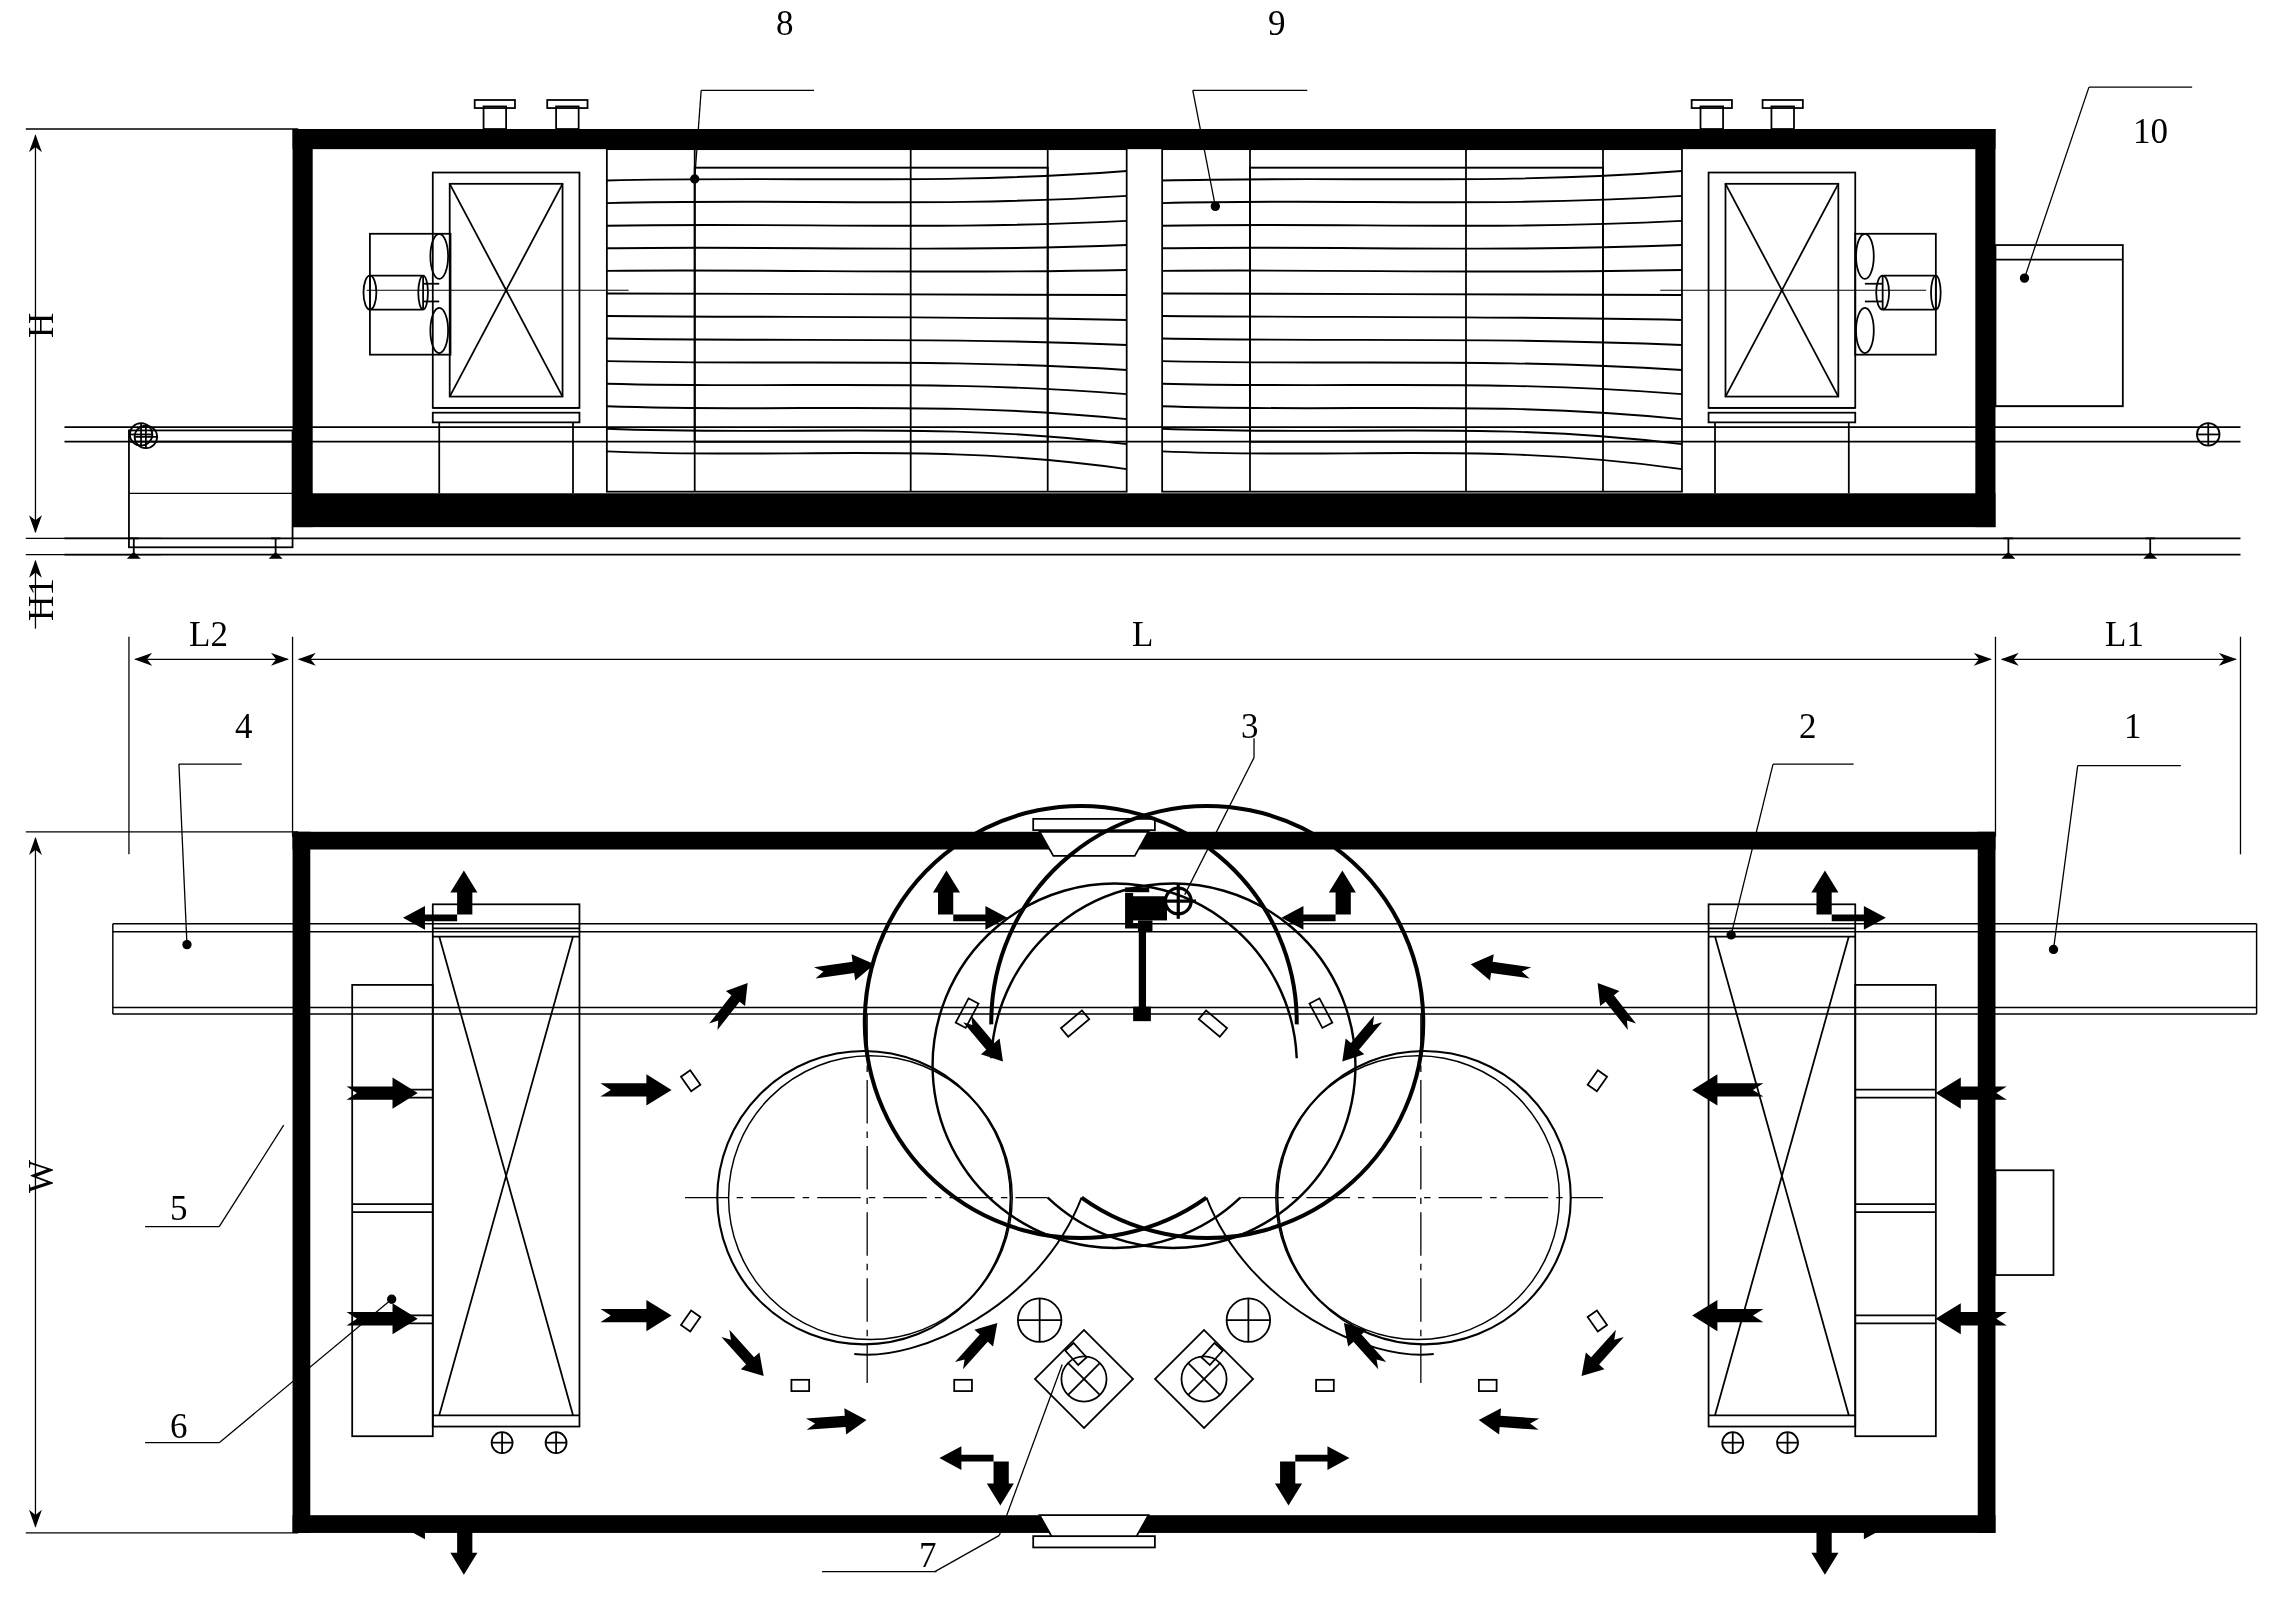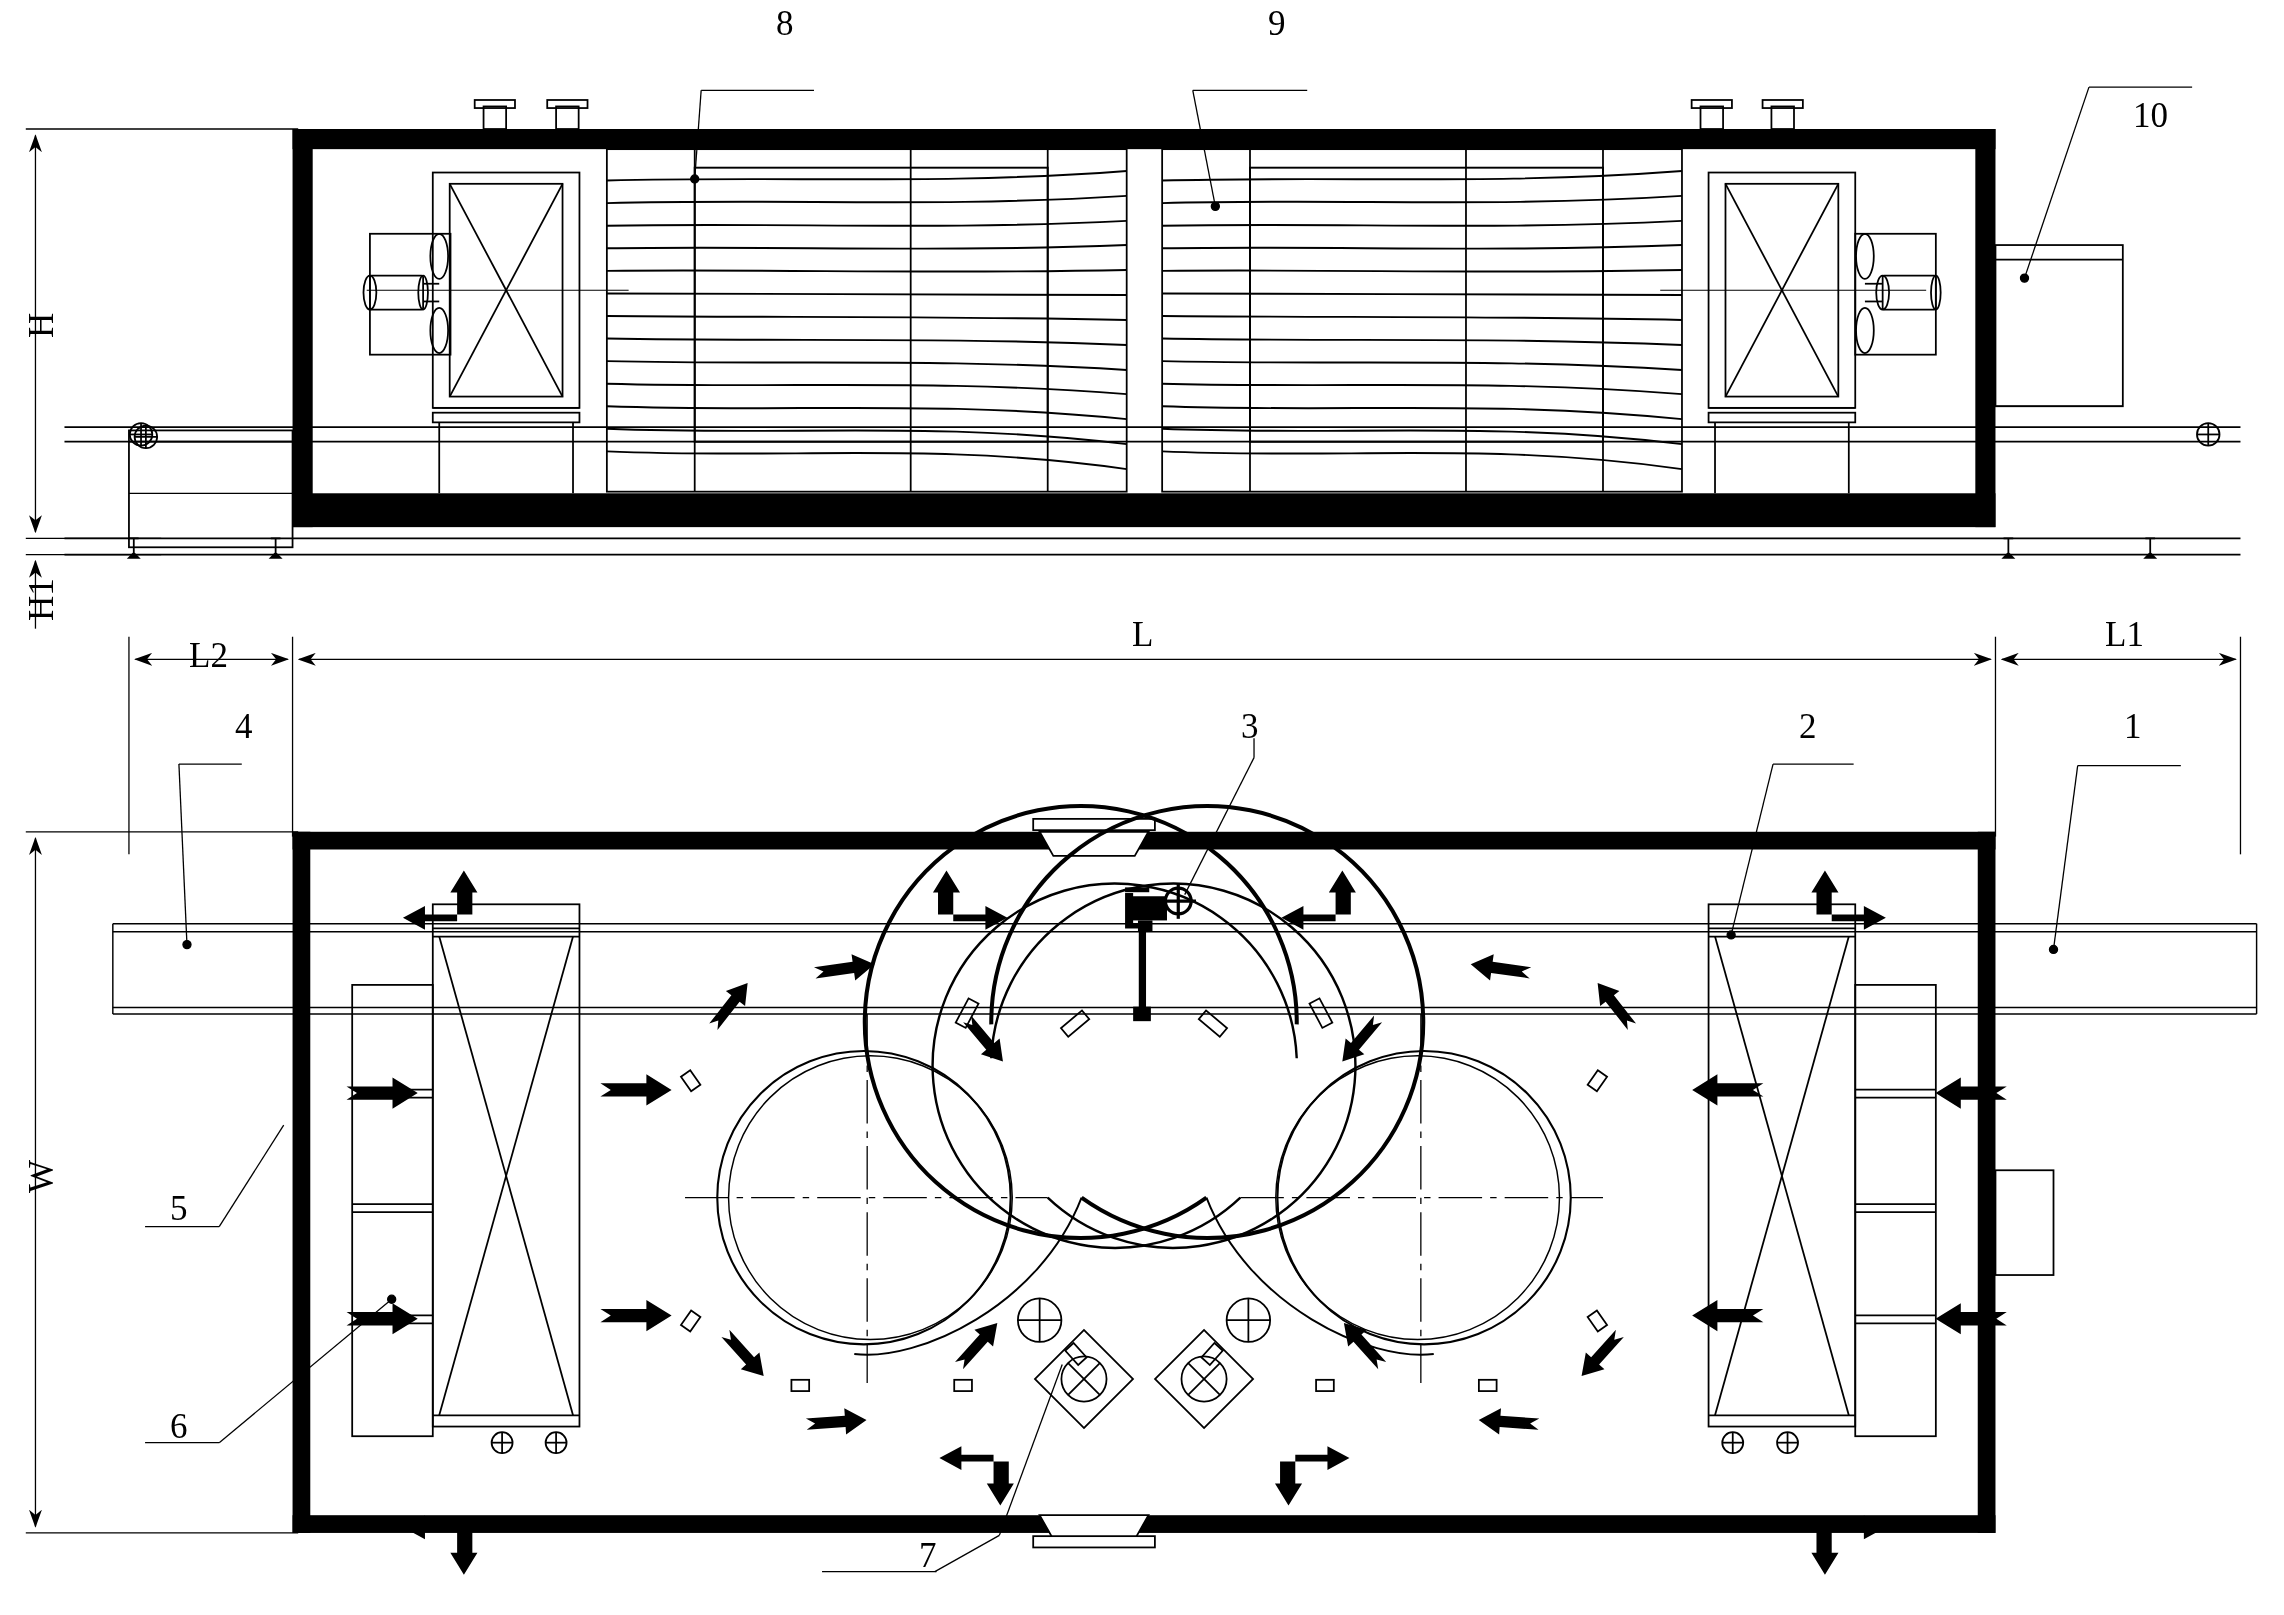--- a/index.html
+++ b/index.html
@@ -533,32 +533,32 @@
         <line x1="180" y1="1790" x2="272" y2="1790"></line>
         <line x1="272" y1="1790" x2="486" y2="1612"></line>
         <circle cx="486" cy="1612" r="5" fill="#000"></circle>
       </g>
 
     </g>
   </svg>
 
   <div class="lbl" style="left:776px;top:6.4px;">8</div>
   <div class="lbl" style="left:1268px;top:6.4px;">9</div>
-  <div class="lbl" style="left:2133px;top:98px;">10</div>
+  <div class="lbl" style="left:2133px;top:114px;">10</div>
 
   <div class="lbl" style="left:2124px;top:709px;">1</div>
   <div class="lbl" style="left:1799px;top:709px;">2</div>
   <div class="lbl" style="left:1241px;top:709px;">3</div>
   <div class="lbl" style="left:235px;top:709px;">4</div>
   <div class="lbl" style="left:170px;top:1191px;">5</div>
   <div class="lbl" style="left:170px;top:1409px;">6</div>
   <div class="lbl" style="left:919px;top:1538px;">7</div>
 
   <div class="lbl rot" style="left:24px;top:338px;">H</div>
   <div class="lbl rot" style="left:24px;top:621px;">H1</div>
   <div class="lbl rot" style="left:24px;top:1193px;">W</div>
 
-  <div class="lbl" style="left:189px;top:617px;margin-top:21px;">L2</div>
+  <div class="lbl" style="left:189px;top:617px;">L2</div>
   <div class="lbl" style="left:1132px;top:617px;">L</div>
   <div class="lbl" style="left:2105px;top:617px;text-align:center;">L1</div>
 
 </div>
 
 
 </body></html>

